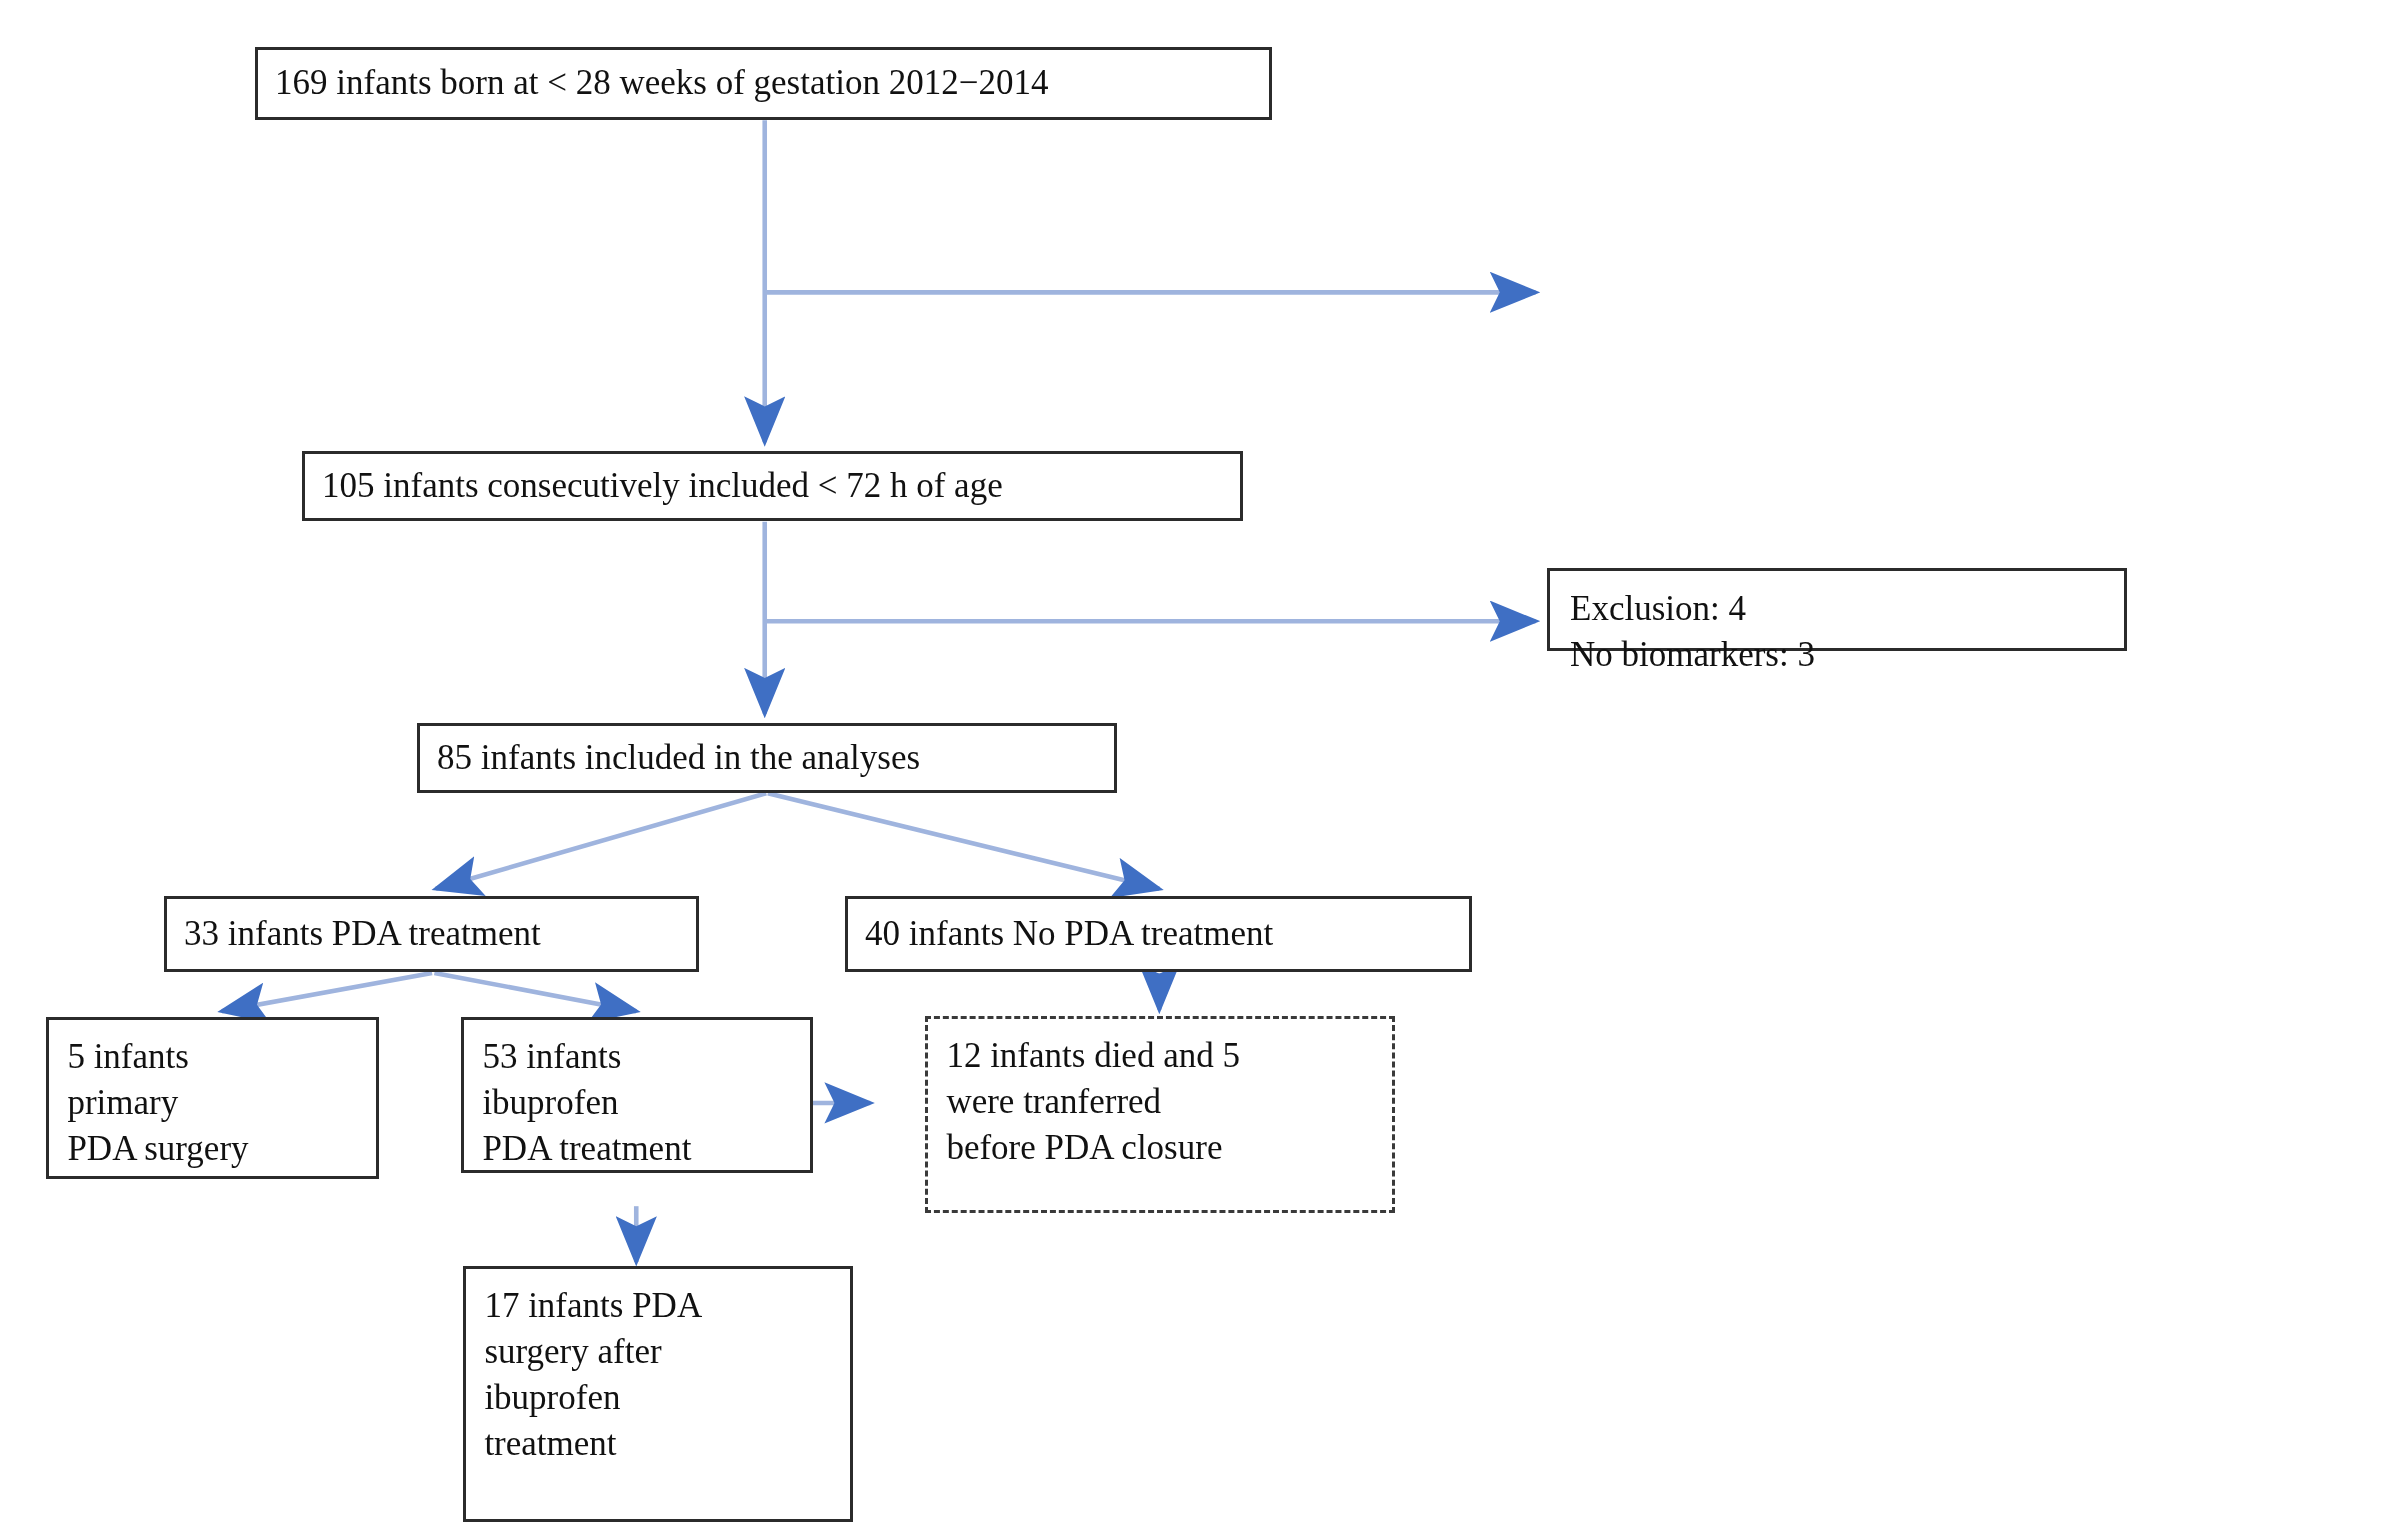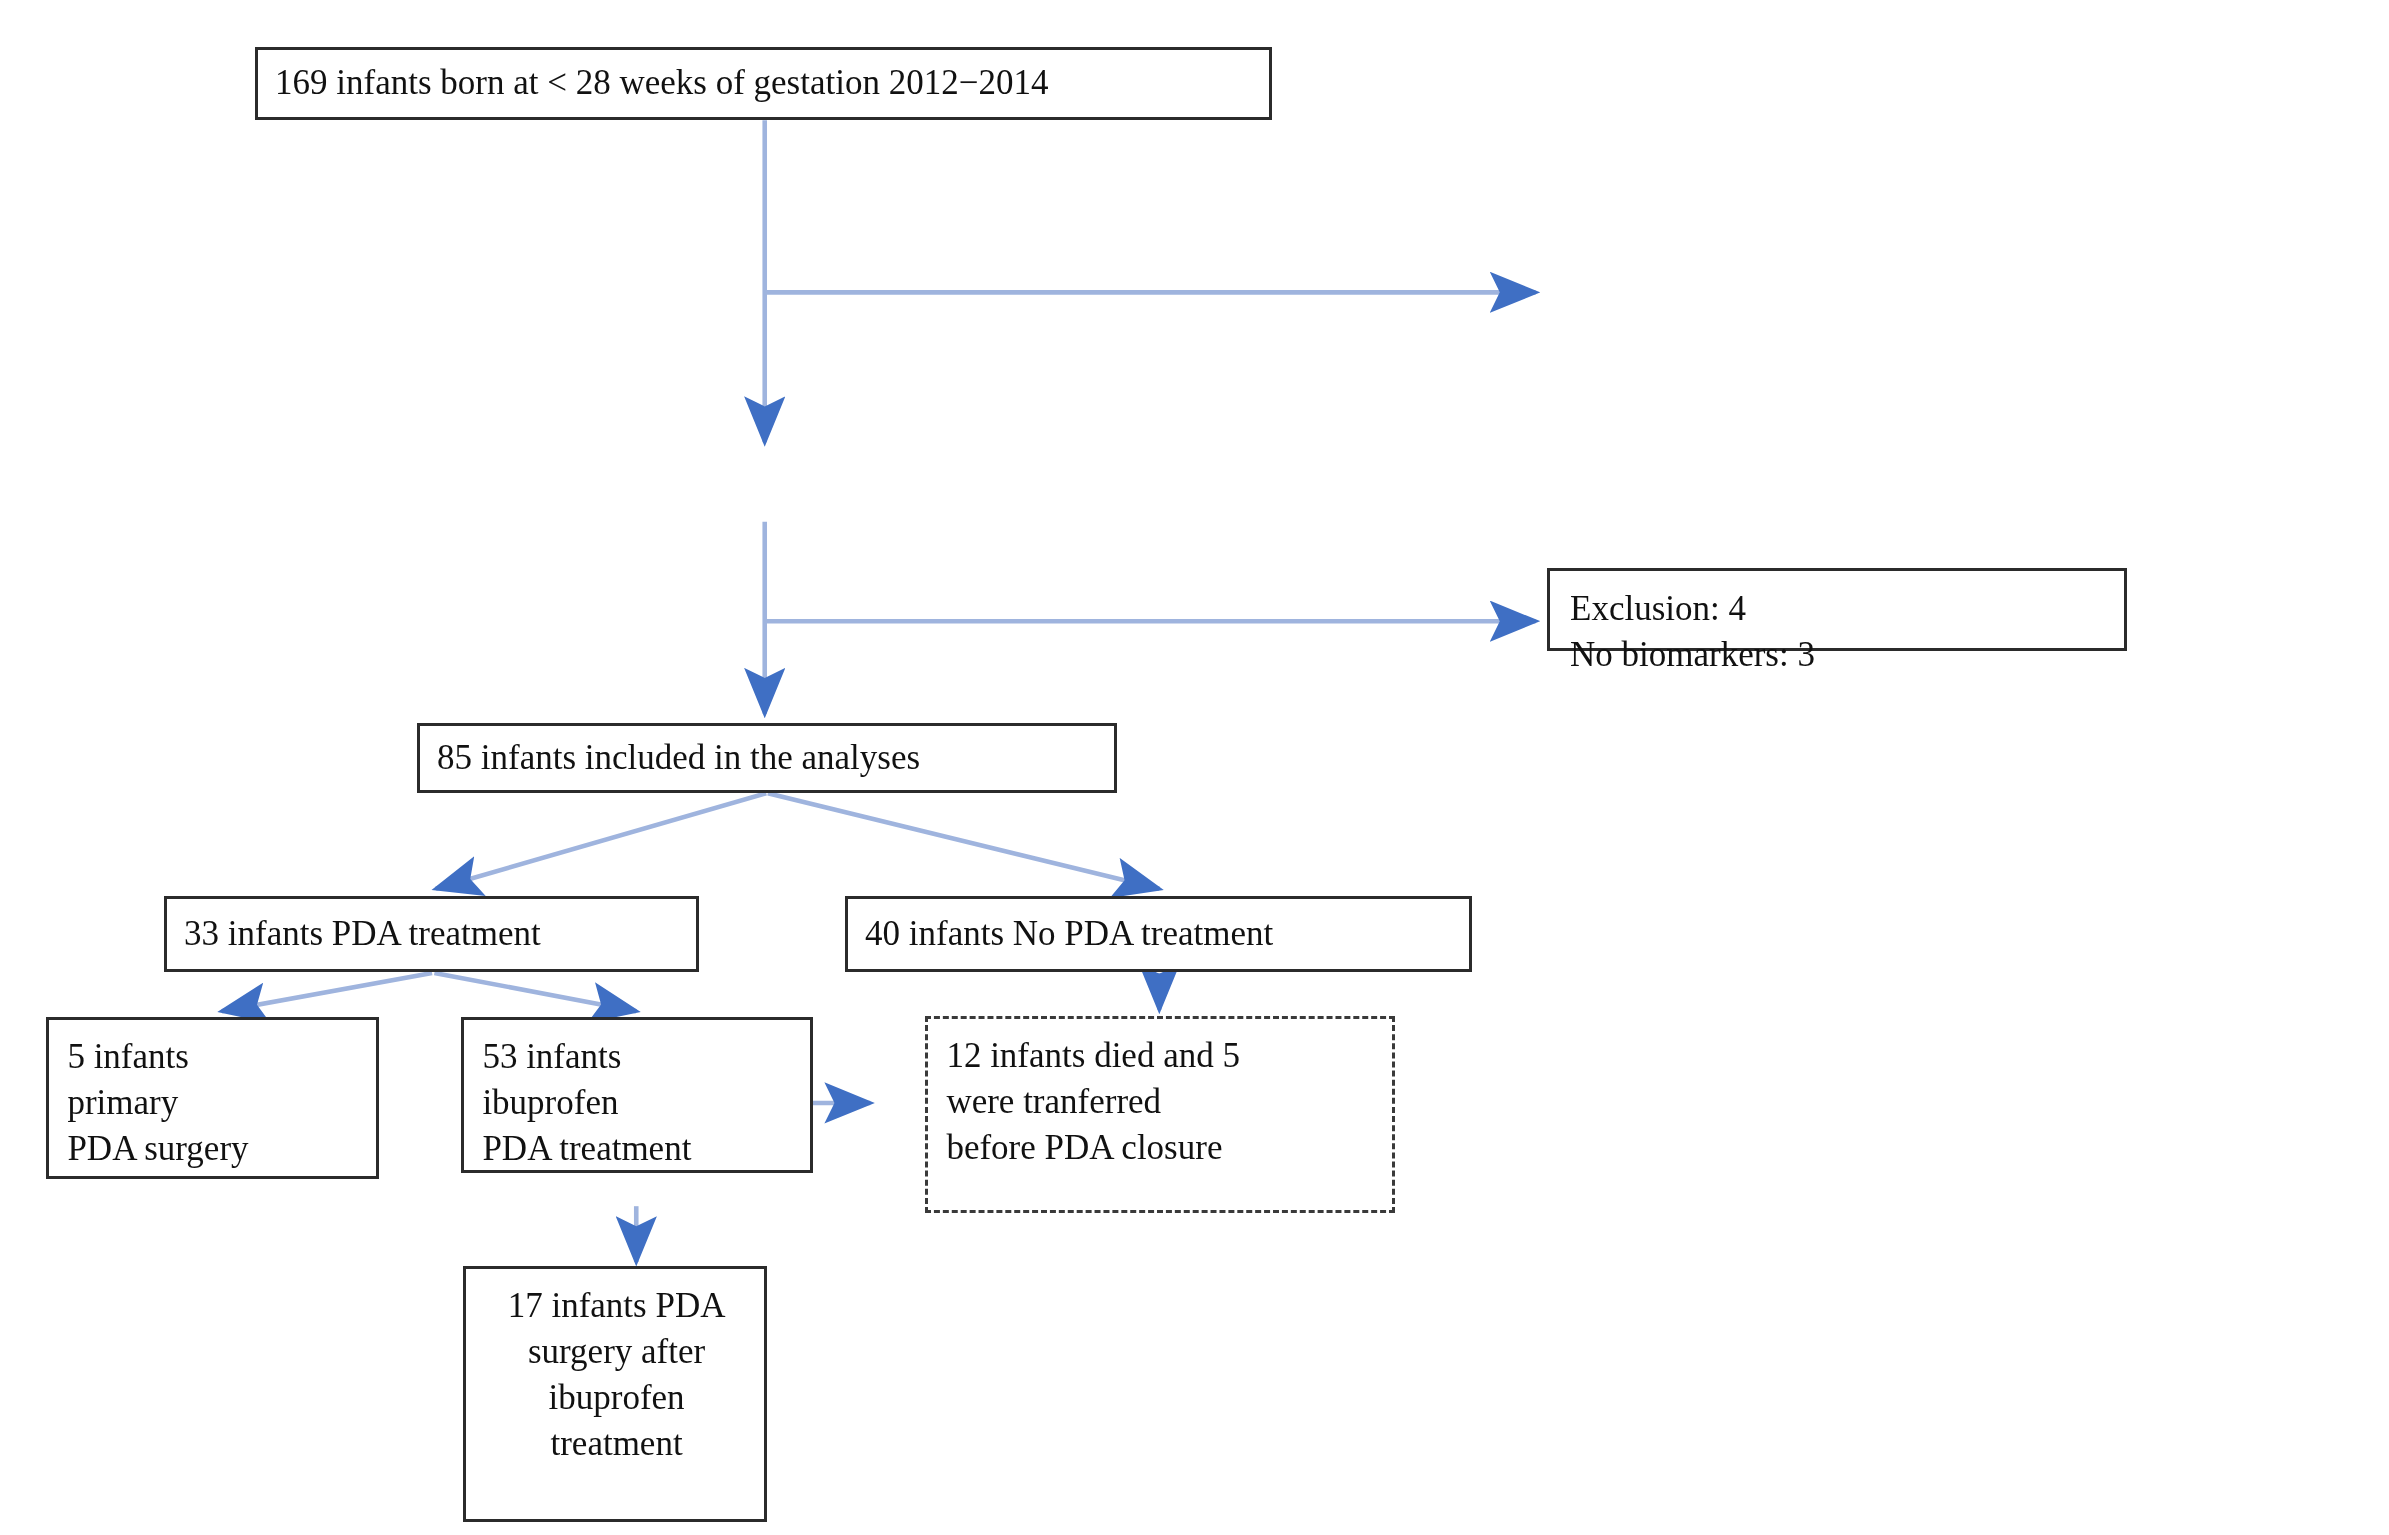--- a/index.html
+++ b/index.html
@@ -108,20 +108,23 @@
     <g stroke="#9fb4de" stroke-width="6" fill="none">
       <path d="M832,1577 L832,1650" marker-end="url(#ah)"></path>
     </g>
   </svg>
 
   <div class="node single" style="left:255px; top:47px; width:1017px; height:73px;">
     <span class="txt">169 infants born at &lt; 28 weeks of gestation 2012−2014</span>
   </div>
 
 
+  <div class="node single" style="left:302px; top:451px; width:941px; height:70px;">
+    <span class="txt">105 infants consecutively included &lt; 72 h of age</span>
+  </div>
 
   <div class="node listbox" style="left:1547px; top:568px; width:580px; height:83px;">
     <span class="txt">Exclusion: 4
 No biomarkers: 3</span>
   </div>
 
   <div class="node single" style="left:417px; top:723px; width:700px; height:70px;">
     <span class="txt">85 infants included in the analyses</span>
   </div>
 
@@ -144,21 +147,21 @@
 ibuprofen
 PDA treatment</span>
   </div>
 
   <div class="node multi dashed" style="left:925px; top:1016px; width:470px; height:197px;">
     <span class="txt">12 infants died and 5
 were tranferred
 before PDA closure</span>
   </div>
 
-  <div class="node multi" style="left:463px; top:1266px; width:304px; height:256px;text-align:center;">
+  <div class="node multi" style="left:463px; top:1266px; width:390px; height:256px;">
     <span class="txt">17 infants PDA
 surgery after
 ibuprofen
 treatment</span>
   </div>
 
 </div>
 
 
 </body></html>

